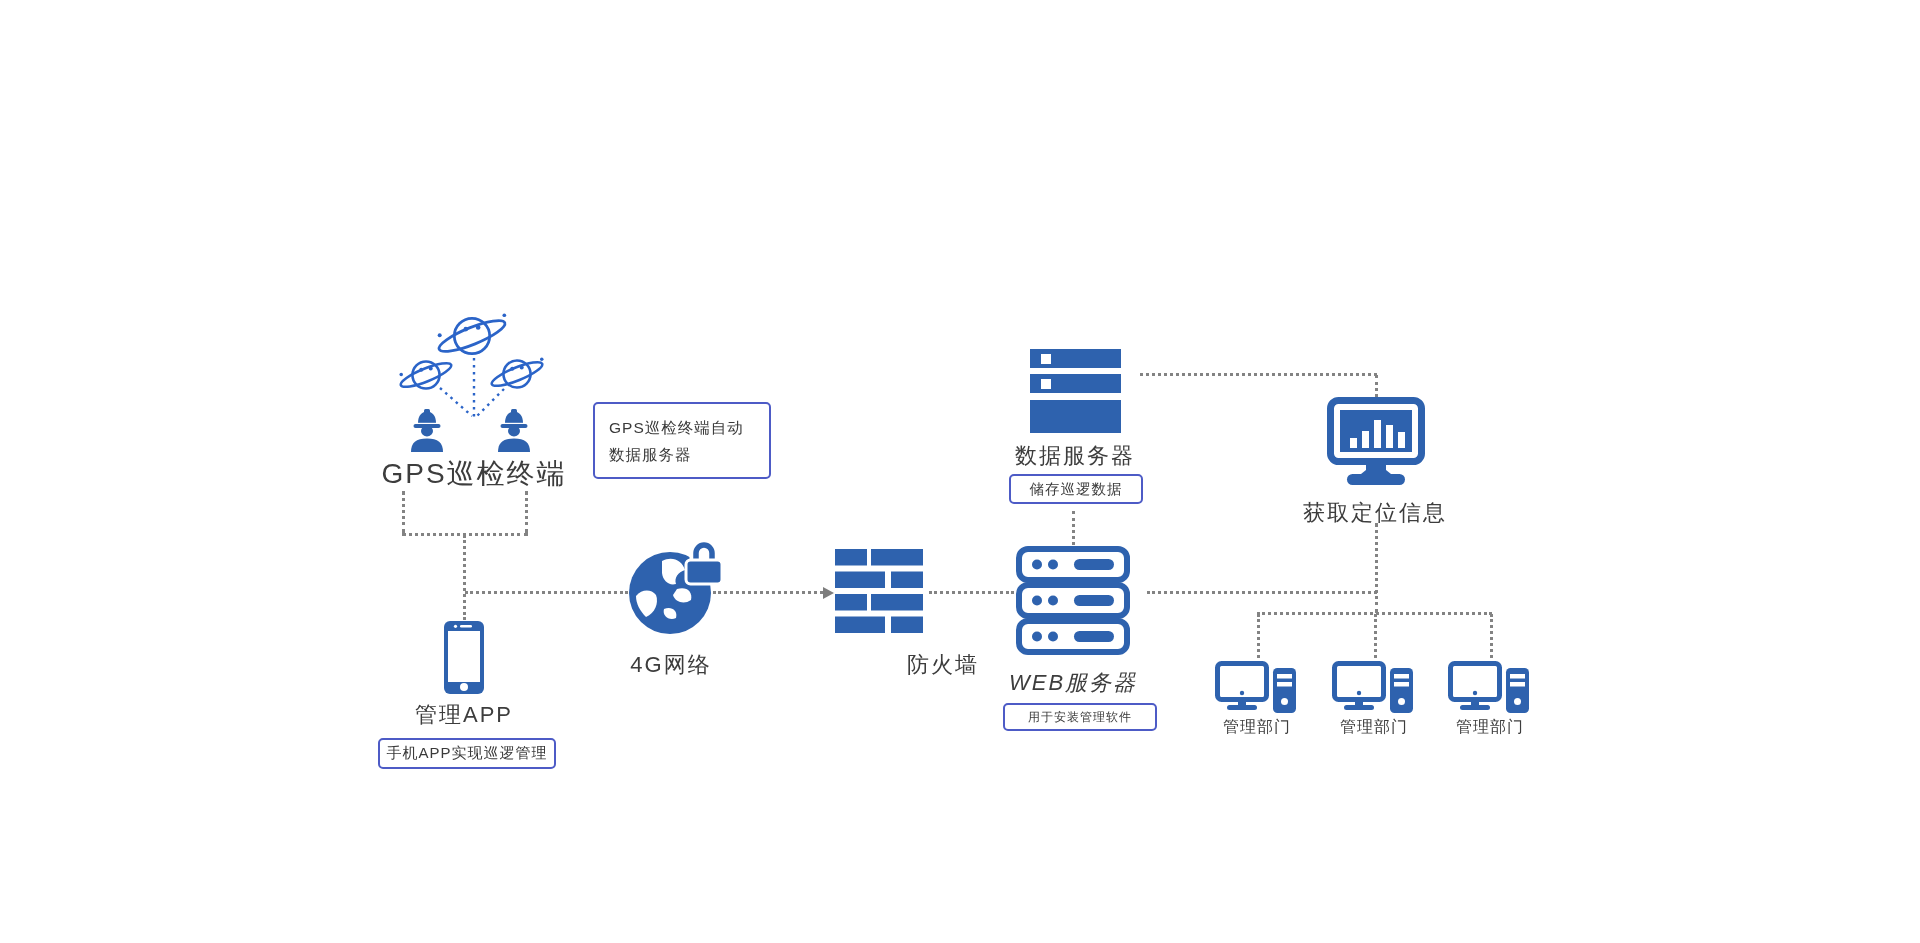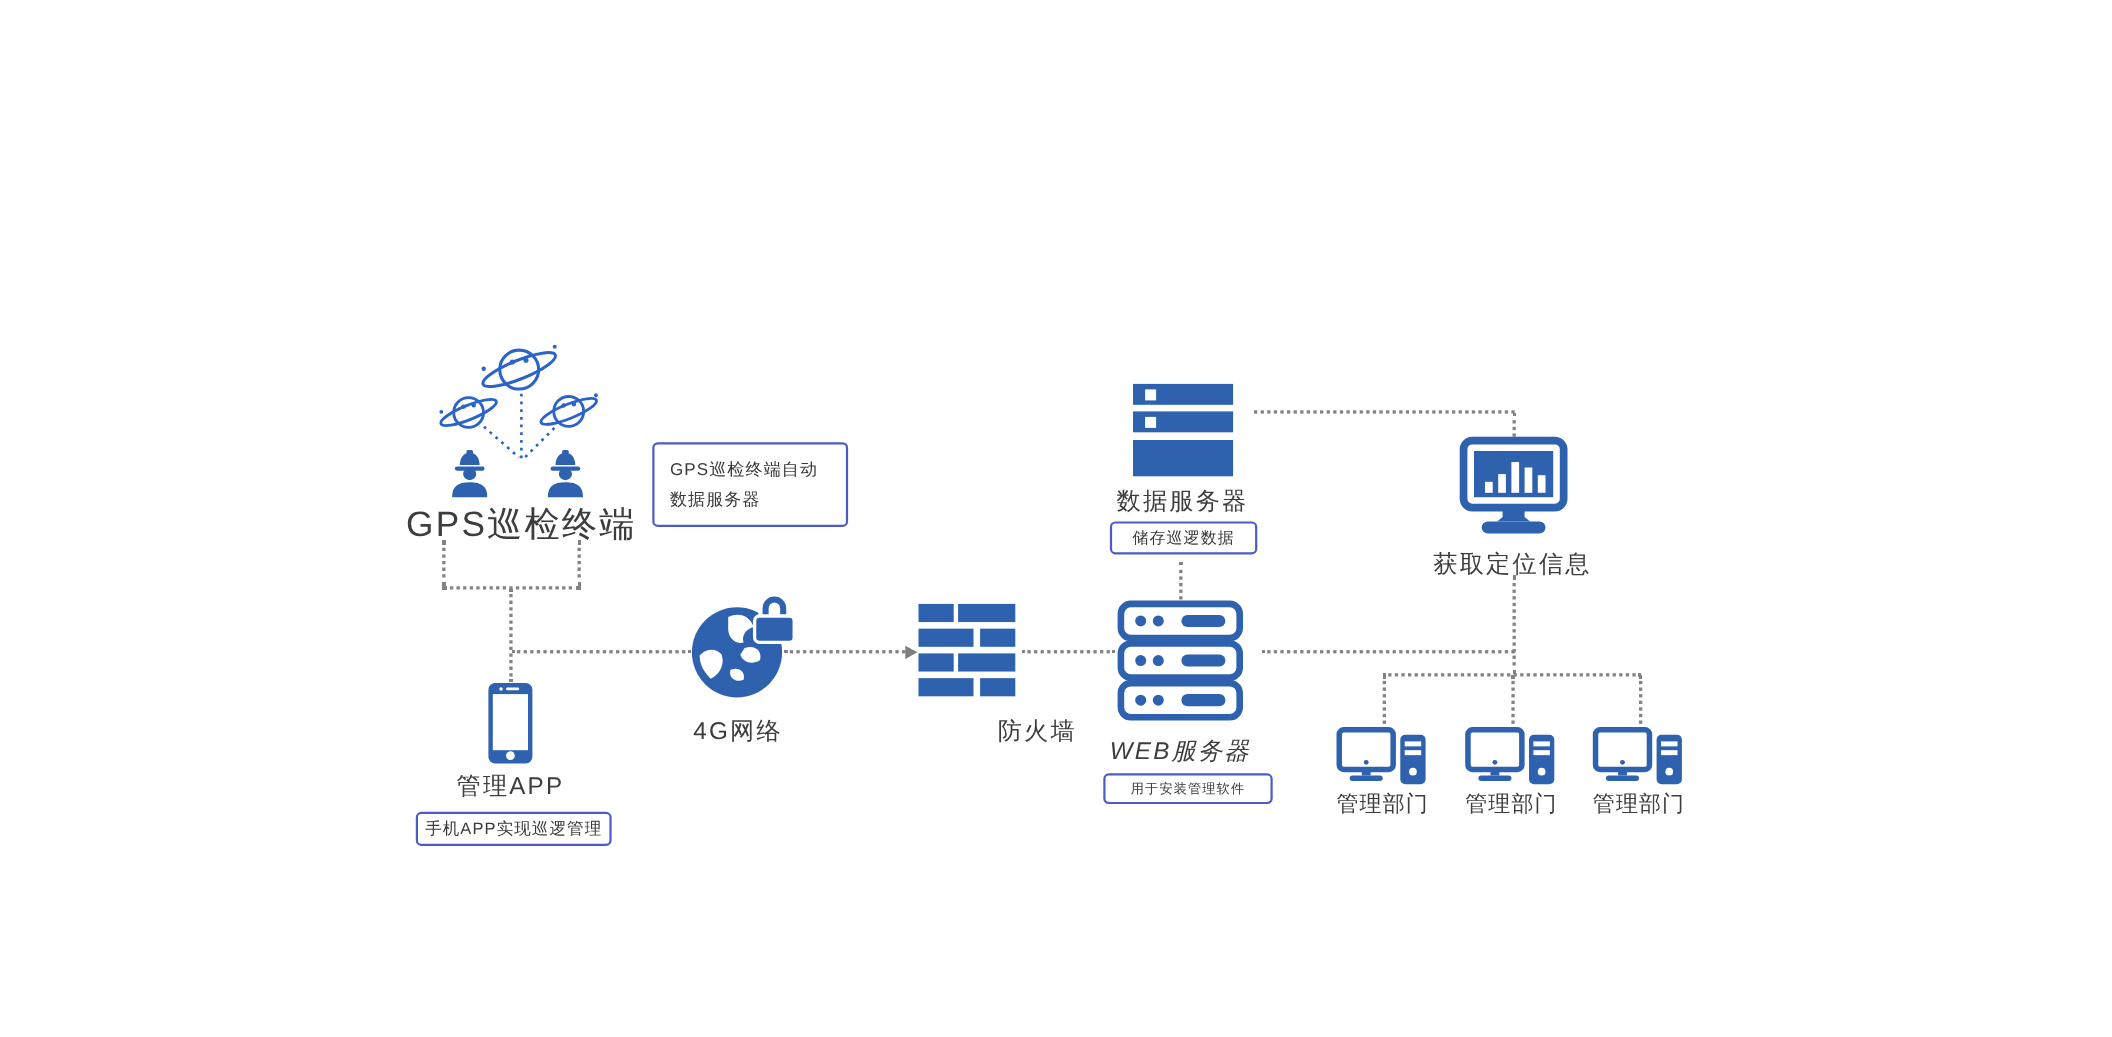--- a/index.html
+++ b/index.html
@@ -1,23 +1,23 @@
 <!DOCTYPE html>
 <html><head>
 <meta charset="utf-8">
 <style>
   html,body{margin:0;padding:0;background:#ffffff;}
   body{font-family:"Liberation Sans","DejaVu Sans",sans-serif;}
   #canvas{position:relative;width:1920px;height:943px;background:#ffffff;overflow:hidden;}
 
   .abs{position:absolute;}
   .label{position:absolute;color:#3d3d3d;text-align:center;white-space:nowrap;}
-  .lbl-lg{font-size:32px;letter-spacing:2px;}
+  .lbl-lg{font-size:28px;letter-spacing:2px;}
   .lbl-md{font-size:22px;letter-spacing:2px;}
-  .lbl-sm{font-size:20px;letter-spacing:1px;}
+  .lbl-sm{font-size:16px;letter-spacing:1px;}
 
   .note-box{position:absolute;border:2px solid #4d5bc6;border-radius:5px;background:#ffffff;
             color:#3a3a3a;display:flex;align-items:center;justify-content:center;
             font-size:15px;letter-spacing:1px;white-space:nowrap;}
   .note-box.multi{flex-direction:column;align-items:flex-start;justify-content:center;
             padding-left:14px;line-height:27px;font-size:15.5px;}
 
   .dot-h{position:absolute;height:0;border-top:3px dotted #838383;}
   .dot-v{position:absolute;width:0;border-left:3px dotted #838383;}
 

